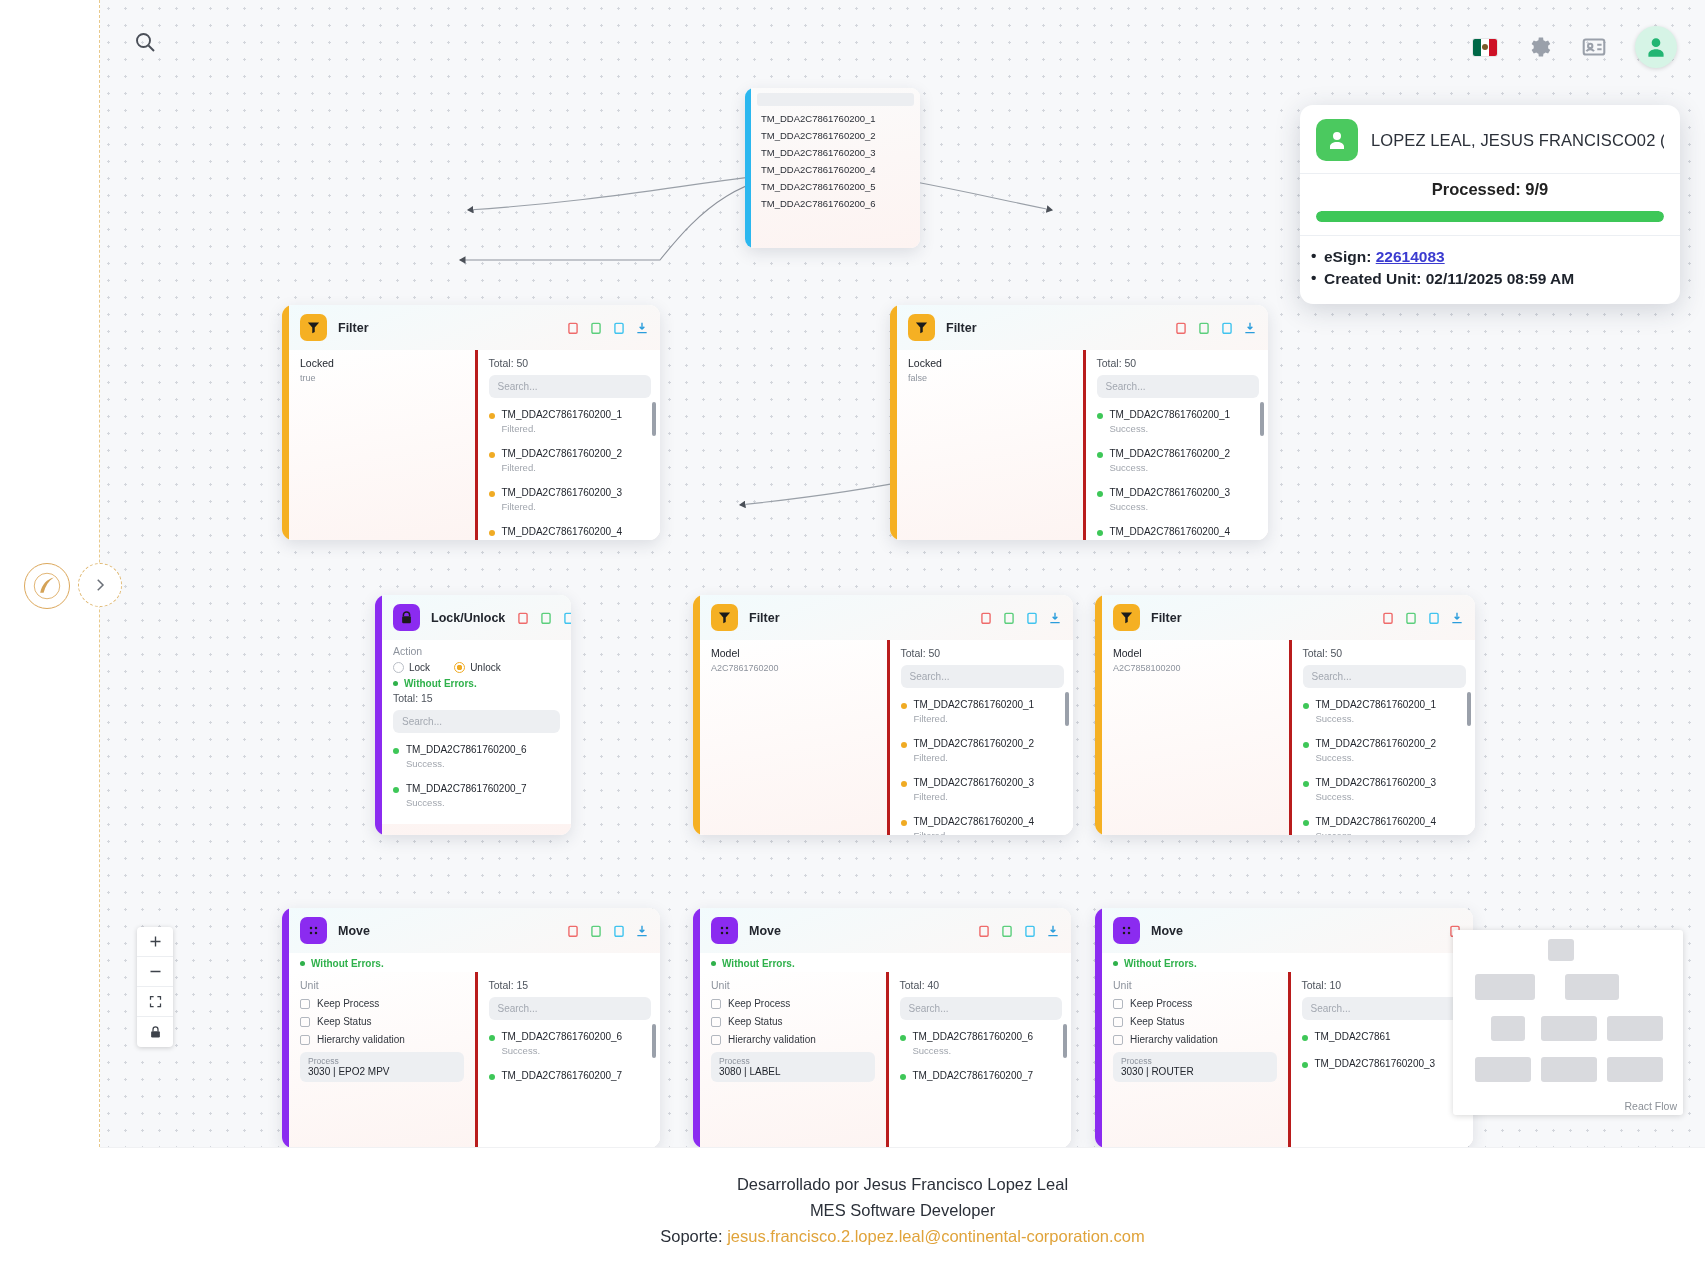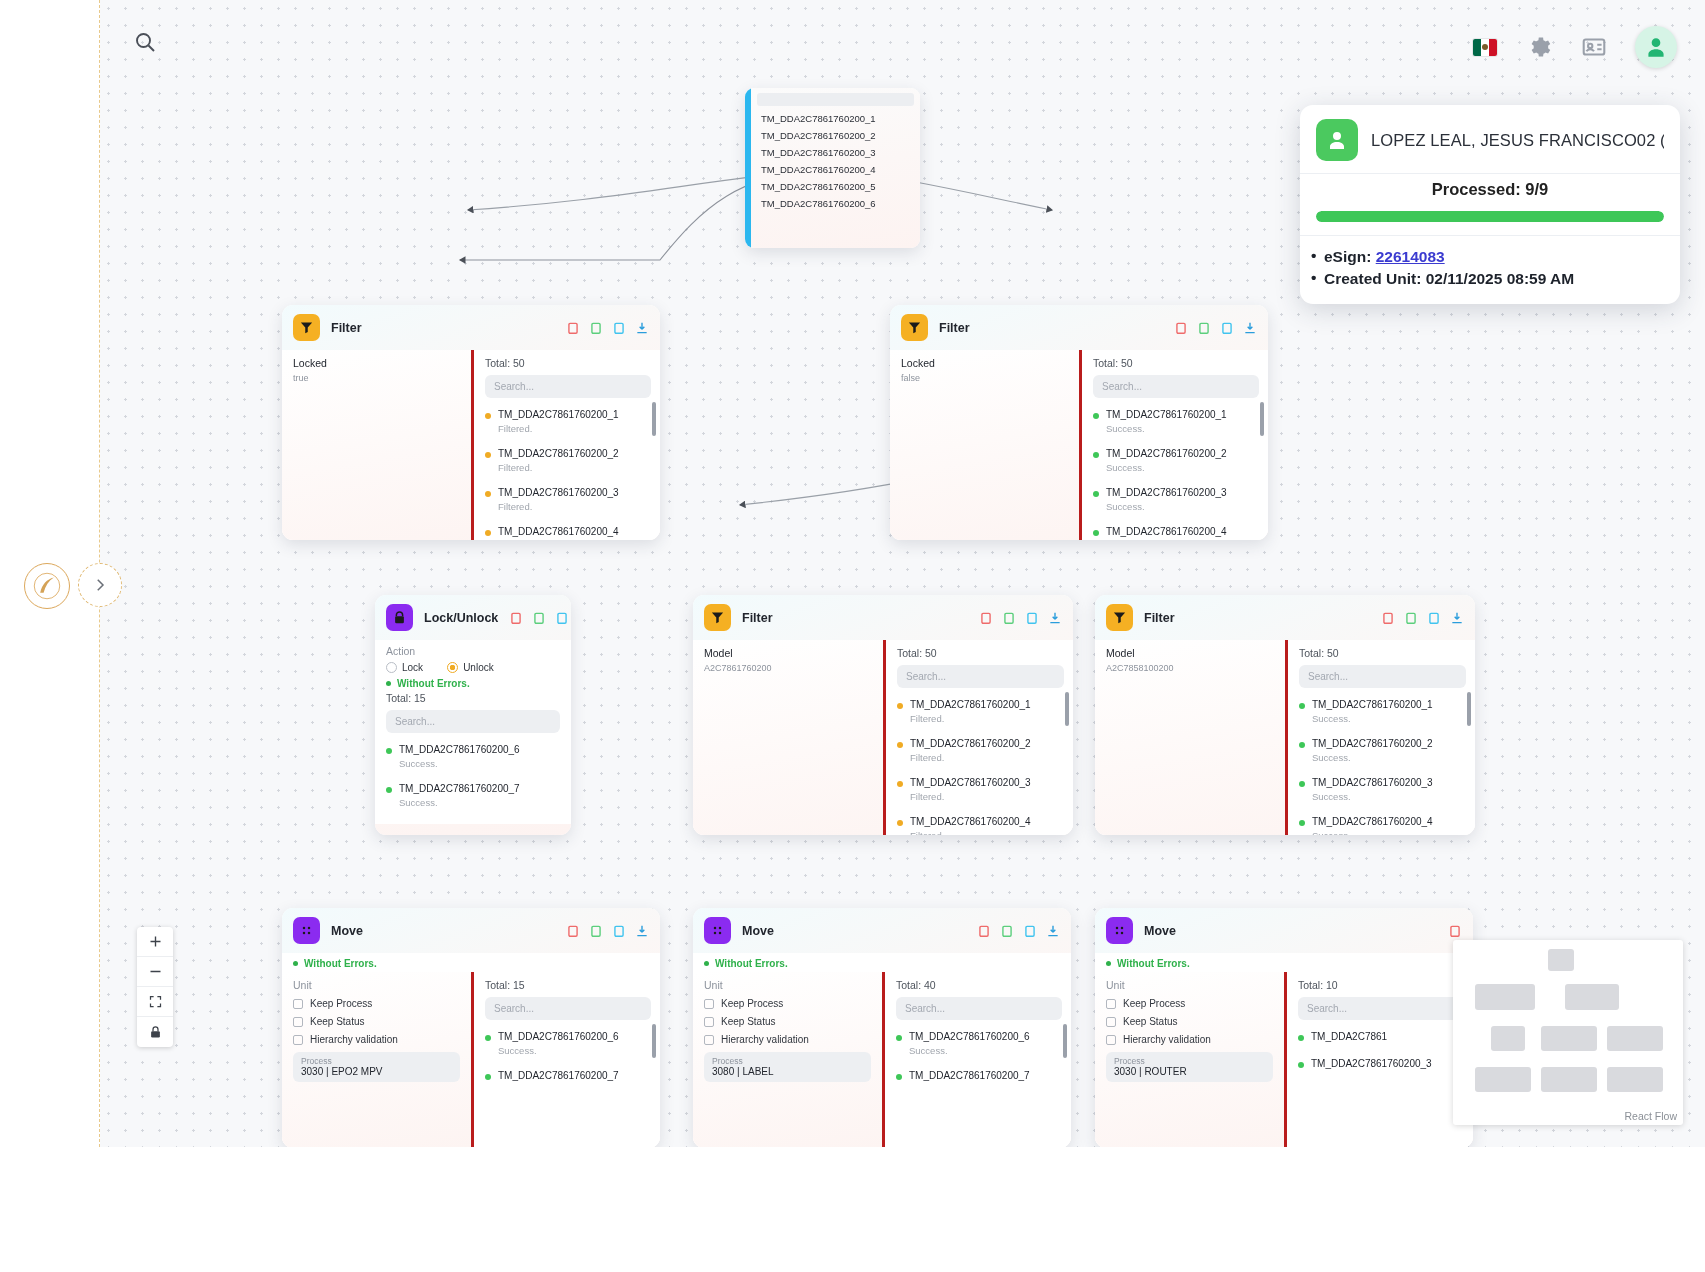--- a/index.html
+++ b/index.html
@@ -44,21 +44,21 @@
   .sc-proc { text-align:center; color:#222; font-weight:bold; font-size:16.5px; margin-top:6px; }
   .sc-bar { margin:12px 16px 0 16px; height:11px; border-radius:6px; background:#e8ebef; overflow:hidden; }
   .sc-bar > i { display:block; height:100%; background:#3ec758; border-radius:6px; }
   .sc-div { height:1px; background:#eceff3; margin:13px 0 10px 0; }
   .sc-li { font-size:15.5px; color:#1d222b; font-weight:bold; padding:2px 16px 2px 24px; position:relative; }
   .sc-li:before{content:"\2022"; position:absolute; left:11px; top:1px; }
   .sc-li a { color:#3b3bd0; text-decoration:underline; font-weight:bold; }
   .sc-li span.val{font-weight:bold;}
 
   
-  .node { position:absolute; background:#fff; border-radius:11px; box-shadow:0 5px 16px rgba(40,50,70,.13); overflow:hidden; display:flex;flex-direction:column; }
+  .node { position:absolute; background:#fff; border-radius:11px; box-shadow:0 5px 16px rgba(40,50,70,.13); overflow:hidden; display:flex; }
   .accent { width:7px; flex:none; }
   .node-inner { flex:1; display:flex; flex-direction:column; min-width:0; position:relative;
     background:linear-gradient(160deg,#f2fbfd 0%,#fdf6f4 55%,#fdf3f1 100%); }
   .node-head { display:flex; align-items:center; gap:11px; padding:9px 11px; }
   .nh-icon { width:27px;height:27px;border-radius:7px;display:flex;align-items:center;justify-content:center;flex:none; }
   .nh-icon svg{width:15px;height:15px;}
   .nh-title{ font-size:12.5px;font-weight:bold;color:#22262e; }
   .nh-actions{ margin-left:auto; display:flex; gap:9px; align-items:center; }
   .act { width:14px;height:14px; cursor:pointer; }
   .act svg{width:14px;height:14px;display:block;}
@@ -101,21 +101,21 @@
   
   .edges{position:absolute;left:0;top:0;width:100%;height:100%;pointer-events:none;}
 
   
   .zoomctl{ position:absolute; left:37px; bottom:100px; width:36px; background:#fff; border-radius:4px; box-shadow:0 1px 5px rgba(0,0,0,.18); overflow:hidden; z-index:30;}
   .zc{ height:30px; display:flex;align-items:center;justify-content:center; border-bottom:1px solid #eceef1; cursor:pointer; color:#3d424a;}
   .zc:last-child{border-bottom:none;}
   .zc svg{width:15px;height:15px;}
 
   
-  .minimap{ position:absolute; right:22px; bottom:22px; width:230px; height:185px; background:#fff; box-shadow:0 1px 6px rgba(0,0,0,.16); border-radius:3px; z-index:30; }
+  .minimap{ position:absolute; right:22px; bottom:32px; width:230px; height:185px; background:#fff; box-shadow:0 1px 6px rgba(0,0,0,.16); border-radius:3px; z-index:30; }
   .mm-block{ position:absolute; background:#d9dade; border-radius:3px; }
   .rf-label{ position:absolute; right:6px; bottom:3px; font-size:10.5px; color:#8b9097; }
 
   
   .badge{ position:absolute; left:24px; top:563px; width:46px;height:46px;border-radius:50%;border:1.6px solid #dca85c; display:flex;align-items:center;justify-content:center; z-index:45; background:#fff;}
   .badge svg{width:34px;height:34px;}
   .next-btn{ position:absolute; left:78px; top:563px; width:44px;height:44px;border-radius:50%;border:1.4px dashed #e0b76e; background:#fff; display:flex;align-items:center;justify-content:center;cursor:pointer;z-index:45;}
   .next-btn svg{width:18px;height:18px;}
 
   
@@ -815,14 +815,22 @@
         <path d="M12 28c2-10 8-16 16-18-6 4-10 10-12 18z" fill="#d4a257"></path>
         <circle cx="20" cy="20" r="15" fill="none" stroke="#dca85c" stroke-width="1"></circle>
       </svg>
   </div>
   <div class="next-btn">
     <svg viewBox="0 0 24 24">
         <path d="M9 5l7 7-7 7" fill="none" stroke="#6b7078" stroke-width="2"></path>
       </svg>
   </div>
 
+  <div class="footer">
+    <div class="f1">Desarrollado por Jesus Francisco Lopez Leal</div>
+    <div class="f2">MES Software Developer</div>
+    <div class="f3">
+      <span>Soporte:</span>
+      <a href="#">jesus.francisco.2.lopez.leal@continental-corporation.com</a>
+    </div>
+  </div>
 
 </div>
 
 </body></html>

